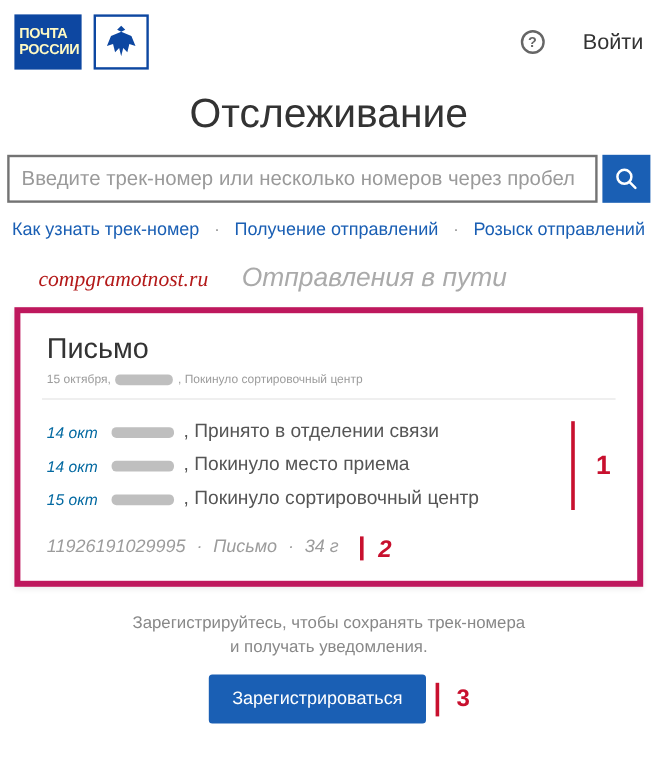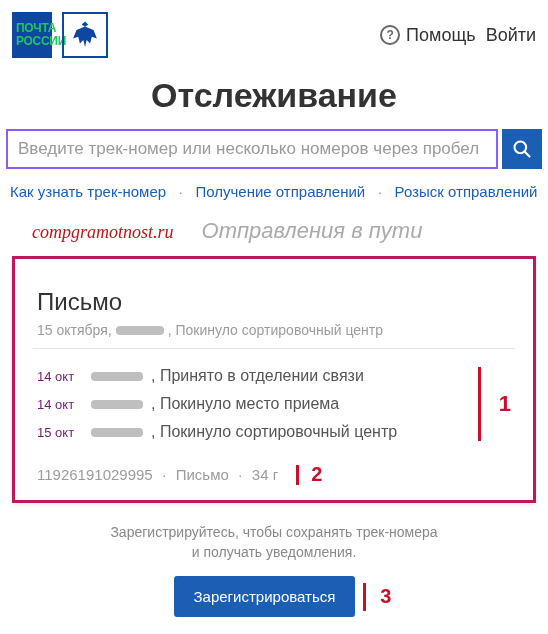--- a/index.html
+++ b/index.html
@@ -9,24 +9,24 @@
     background: #fff;
     color: #333;
   }
   .header {
     display: flex;
     align-items: center;
     padding: 12px 12px 8px 12px;
     gap: 10px;
   }
   .logo-text {
-    width: 40px;
+    width: 56px;
     height: 46px;
     background: #0d47a1;
-    color: #22c55e;
+    color: #fef9c3;
     font-size: 12px;
     font-weight: bold;
     line-height: 1.05;
     display: flex;
     flex-direction: column;
     justify-content: center;
     padding-left: 4px;
     letter-spacing: -0.3px;
   }
   .logo-emblem {
@@ -50,38 +50,39 @@
   .help-icon {
     width: 20px; height: 20px;
     border: 2px solid #666;
     border-radius: 50%;
     display: flex; align-items: center; justify-content: center;
     font-size: 12px; font-weight: bold; color: #666;
   }
   .login-link {
     color: #333;
     font-size: 18px;
+    margin-left: 22px;
     cursor: pointer;
   }
   .page-title {
     text-align: center;
     font-size: 34px;
-    font-weight: 700;
+    font-weight: 400;
     color: #333;
     margin: 10px 0 14px 0;
   }
   .search-row {
     display: flex;
     padding: 0 6px;
     gap: 4px;
     margin-bottom: 14px;
   }
   .search-input {
     flex: 1;
-    border: 2px solid #8b5cf6;
+    border: 2px solid #737373;
     height: 40px;
     padding: 0 10px;
     font-size: 17px;
     color: #888;
   }
   .search-input::placeholder { color: #9a9a9a; }
   .search-btn {
     width: 40px; height: 40px;
     background: #1a5fb4;
     border: none;
@@ -109,32 +110,32 @@
     font-size: 18px;
   }
   .in-transit {
     color: #aaa;
     font-size: 22px;
     font-style: italic;
   }
   .card {
     margin: 0 12px 10px 12px;
     background: #fff;
-    border: 3px solid #be185d;
+    border: 5px solid #be185d;
     box-shadow: 0 2px 5px rgba(0,0,0,0.08);
-    padding: 29px 22px 14px 22px;
+    padding: 16px 22px 14px 22px;
   }
   .card h2 {
     font-size: 24px;
     font-weight: 400;
     color: #333;
     margin-bottom: 6px;
   }
   .card-subtitle {
-    font-size: 14px;
+    font-size: 10px;
     color: #9c9c9c;
     display: flex;
     align-items: center;
     gap: 4px;
     margin-bottom: 8px;
   }
   .redact {
     display: inline-block;
     height: 9px;
     background: #bfbfbf;
@@ -157,43 +158,44 @@
   }
   .event-row {
     display: flex;
     align-items: center;
     gap: 8px;
     font-size: 16px;
     color: #555;
   }
   .event-date {
     font-size: 13px;
-    color: #701a75;
+    color: #0369a1;
     width: 46px;
     flex-shrink: 0;
+    font-style: italic;
   }
   .accent-bar {
     width: 3px;
     background: #c8102e;
     align-self: stretch;
   }
   .annot {
     color: #c8102e;
     font-size: 22px;
     font-weight: bold;
     align-self: center;
     margin-left: 6px;
   }
   .card-footer {
     font-size: 15px;
     color: #9c9c9c;
     margin-top: 22px;
     display: flex;
-    align-items: center;
     gap: 6px;
+    font-style: italic;
   }
   .footer-dot { margin: 0 3px; }
   .annot2-bar {
     display: inline-block;
     width: 3px; height: 20px;
     background: #c8102e;
     vertical-align: middle;
     margin-left: 12px;
   }
   .cta-text {
@@ -234,21 +236,20 @@
     <span>РОССИИ</span>
   </div>
   <div class="logo-emblem">
     <svg viewBox="0 0 40 40">
       <path fill="#0d47a1" d="M20 4 L24 8 L20 10 L16 8 Z M20 10 L30 14 L34 24 L28 22 L26 30 L22 26 L20 34 L18 26 L14 30 L12 22 L6 24 L10 14 Z"></path>
     </svg>
   </div>
   <div class="header-spacer"></div>
   <div class="help-link">
     <span class="help-icon">?</span>
-    <span>Помощь</span>
   </div>
   <div class="login-link">Войти</div>
 </div>
 
 <h1 class="page-title">Отслеживание</h1>
 
 <div class="search-row">
   <input class="search-input" type="text" placeholder="Введите трек-номер или несколько номеров через пробел" style="">
   <button class="search-btn">
     <svg viewBox="0 0 24 24">

